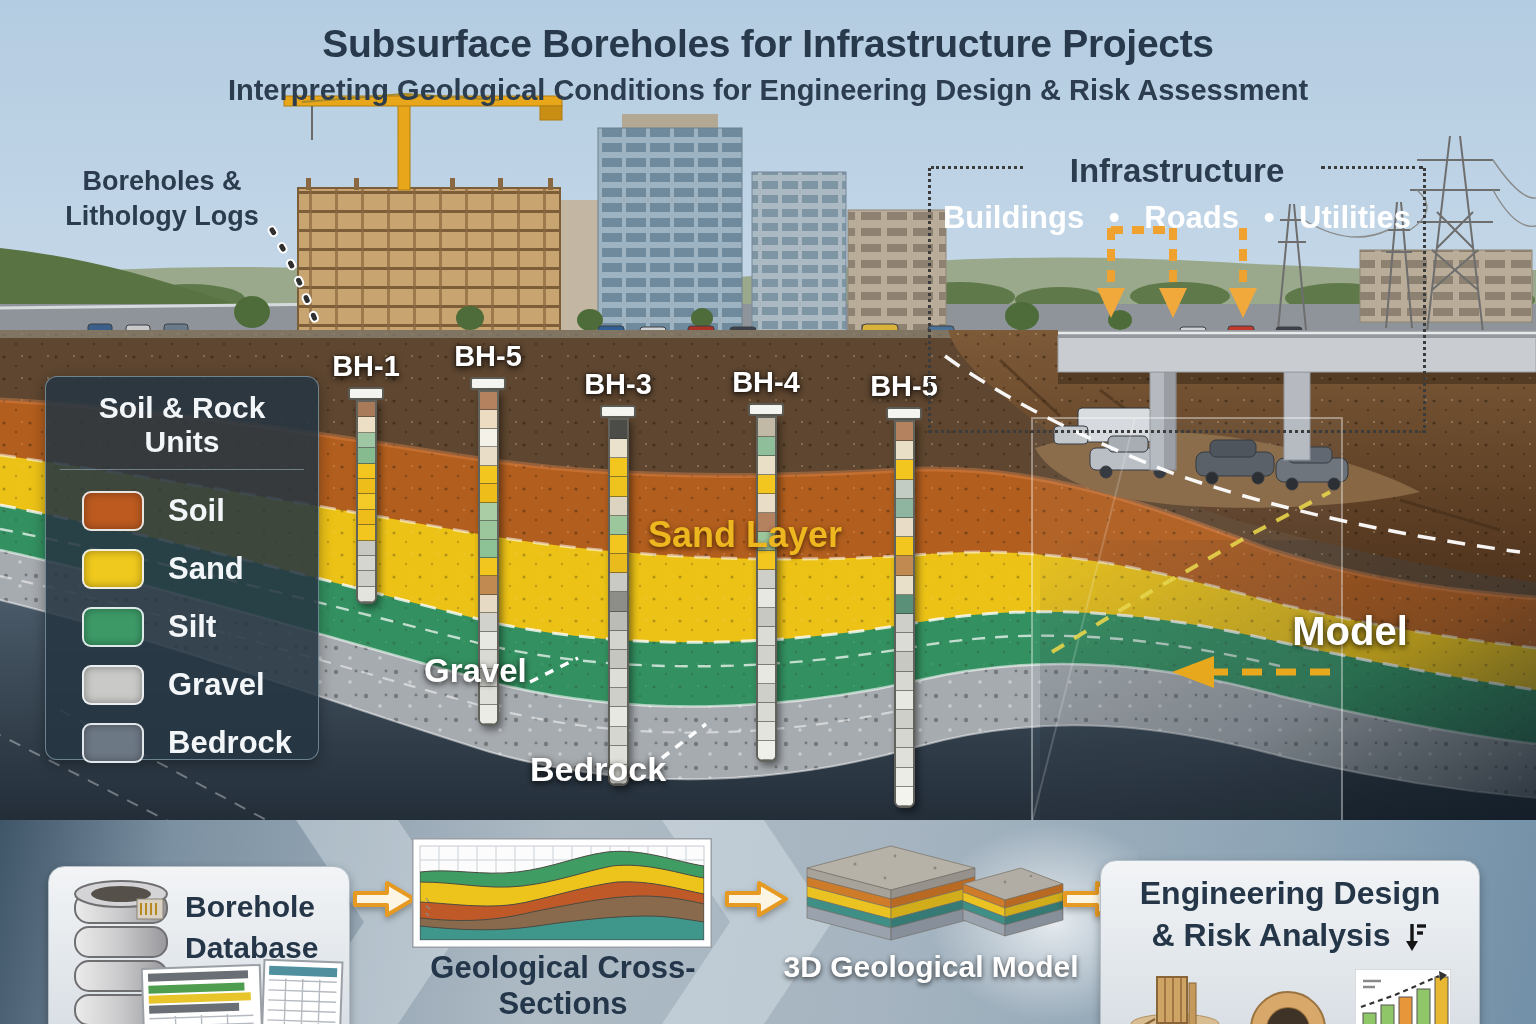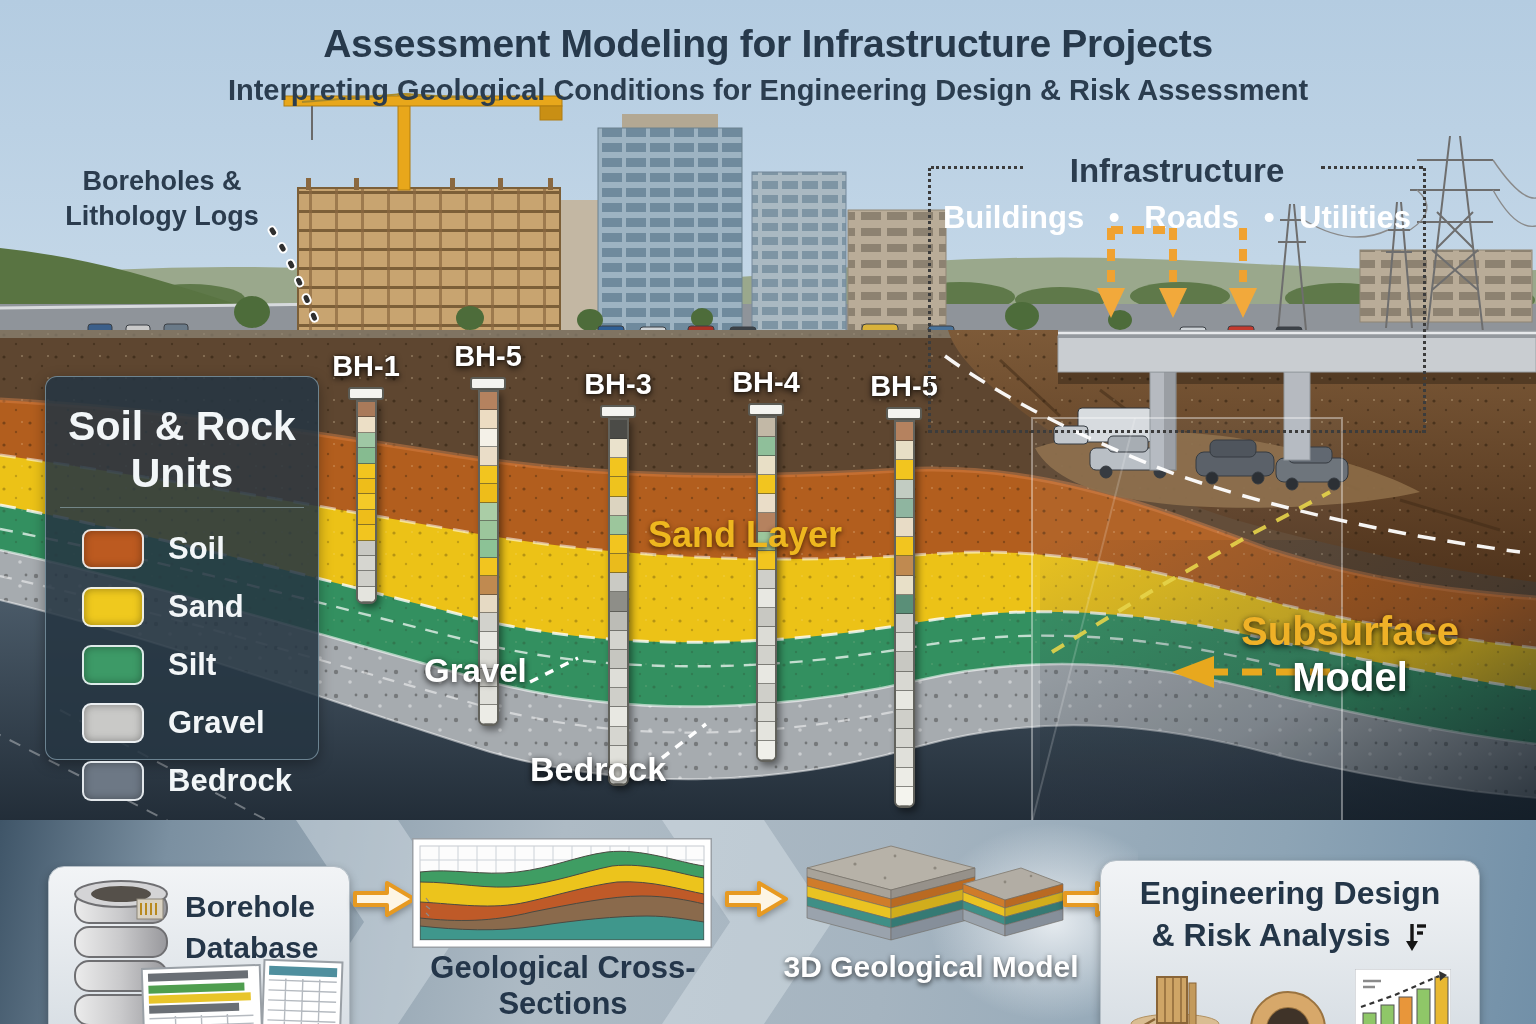--- a/index.html
+++ b/index.html
@@ -25,21 +25,21 @@
   .infra-title{position:absolute;top:-16px;left:0;width:100%;text-align:center;
          font-size:33px;font-weight:700;color:#2b3c4e;}
   .infra-items{position:absolute;top:32px;left:0;width:100%;text-align:center;
          font-size:31px;font-weight:700;color:#ffffff;}
   .infra-items .dot{margin:0 16px;}
   
   .legend{position:absolute;left:45px;top:376px;width:274px;height:384px;
          background:rgba(37,53,66,.88);border:1.5px solid rgba(165,195,210,.55);
          border-radius:12px;box-shadow:0 4px 14px rgba(0,0,0,.35);
          padding:14px 20px;box-sizing:border-box;color:#f2f6f8;}
-  .legend-title{font-size:41px;font-weight:700;text-align:center;margin-top:12px;}
+  .legend-title{font-size:30px;font-weight:700;text-align:center;margin-top:0;}
   .legend-div{height:0;border-top:1.5px solid rgba(165,195,210,.5);margin:10px -6px 12px;}
   .legend-item{display:flex;align-items:center;height:58px;}
   .swatch{width:58px;height:36px;border-radius:9px;border:2px solid rgba(238,243,246,.9);
          box-shadow:inset 0 0 8px rgba(0,0,0,.35);margin:0 24px 0 16px;flex:none;}
   .legend-label{font-size:31px;font-weight:700;}
   
   .borehole{position:absolute;width:100px;display:flex;flex-direction:column;align-items:center;}
   .bh-label{color:#fff;font-weight:700;font-size:29px;
          text-shadow:0 2px 6px rgba(0,0,0,.85),0 0 3px rgba(0,0,0,.6);margin-bottom:4px;}
   .bh-cap{width:32px;height:9px;background:#f4f4f0;border:2px solid #5c5c55;border-radius:3px;}
@@ -432,21 +432,21 @@
     <div class="legend-item">
       <span class="swatch" style="background: rgb(201, 201, 199);"></span>
       <span class="legend-label">Gravel</span>
     </div>
     <div class="legend-item">
       <span class="swatch" style="background: rgb(109, 120, 133);"></span>
       <span class="legend-label">Bedrock</span>
     </div>
   </div>
 
-  <div class="title">Assessment Modeling for Infrastructure Projects</div>
+  <div class="title">Subsurface Boreholes for Infrastructure Projects</div>
   <div class="subtitle">Interpreting Geological Conditions for Engineering Design &amp; Risk Assessment</div>
 
   <div class="call-bh">
     <div>Boreholes &amp;</div>
     <div>Lithology Logs</div>
   </div>
   <svg class="abs" style="left:262px;top:222px" width="70" height="120" viewBox="0 0 70 120">
     <path d="M10,8 C30,40 42,70 58,110" fill="none" stroke="#fff" stroke-width="9" stroke-dasharray="3 16" stroke-linecap="round"></path>
     <path d="M10,8 C30,40 42,70 58,110" fill="none" stroke="#2f2f2f" stroke-width="5" stroke-dasharray="3 16" stroke-linecap="round"></path>
   </svg>
@@ -470,21 +470,20 @@
       <polygon points="26,62 54,62 40,92" fill="#f2a93b"></polygon>
       <polygon points="88,62 116,62 102,92" fill="#f2a93b"></polygon>
       <polygon points="158,62 186,62 172,92" fill="#f2a93b"></polygon>
     </svg>
   </div>
 
   <div class="lbl-sand">Sand Layer</div>
   <div class="lbl-gravel">Gravel</div>
   <div class="lbl-bedrock">Bedrock</div>
   <div class="lbl-model">
-    <div class="l1">Subsurface</div>
     <div class="l2">Model</div>
   </div>
 
   <div class="bar"></div>
   <div class="chev" style="left:296px"></div>
   <div class="chev" style="left:662px"></div>
   <div class="swoosh"></div>
 
   <div class="panel p1">
     <svg class="abs" style="left:16px;top:10px" width="112" height="160" viewBox="0 0 112 160">

